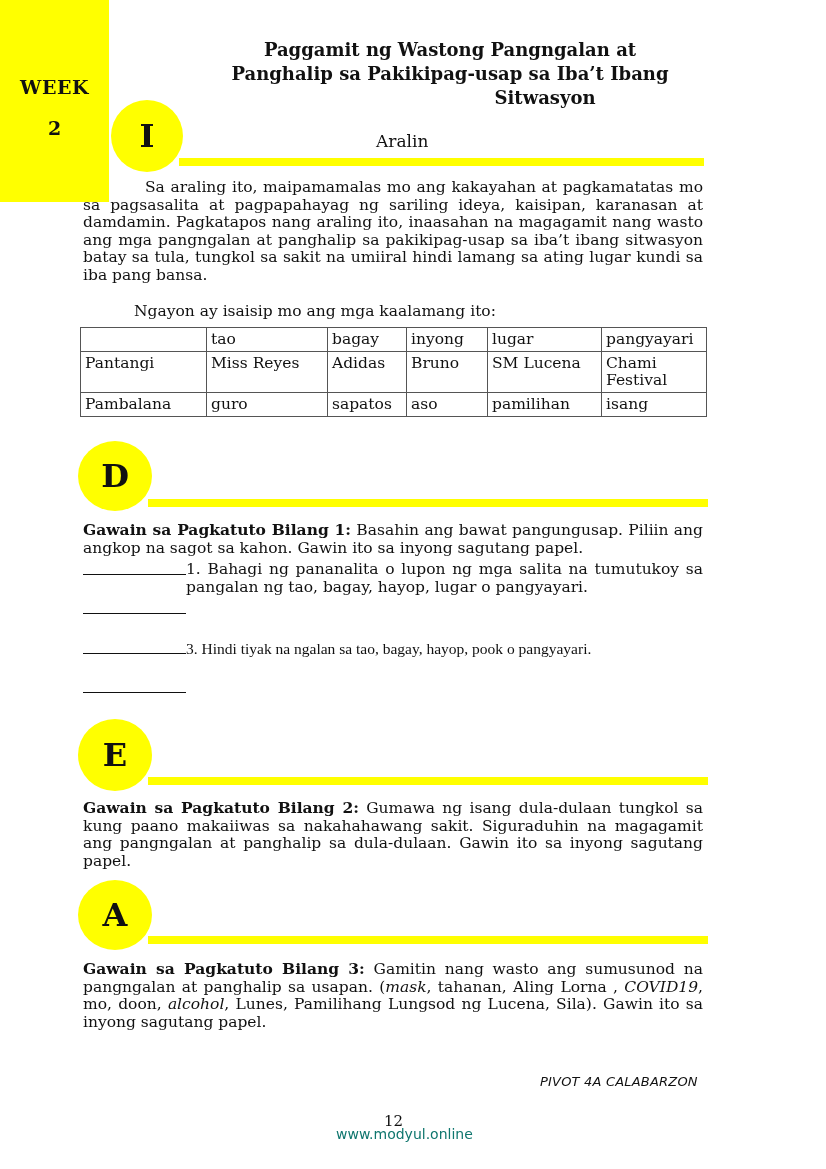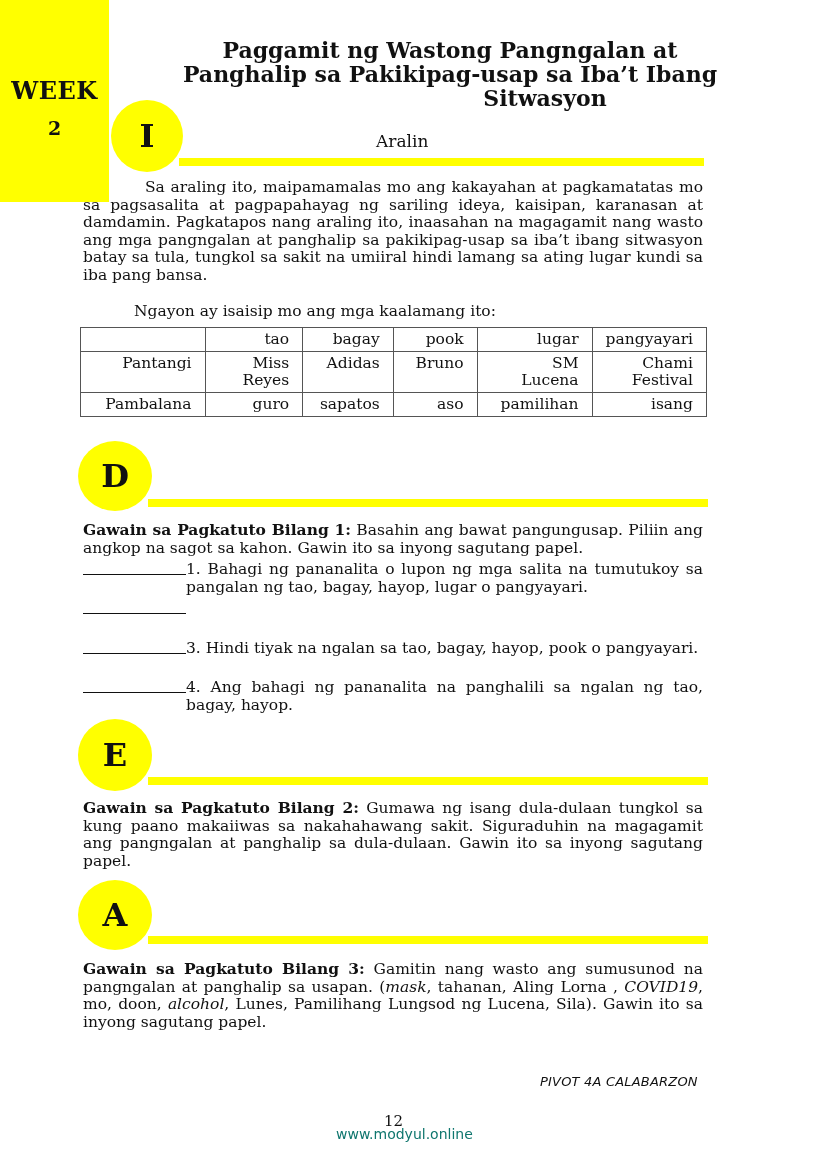--- a/index.html
+++ b/index.html
@@ -1,35 +1,35 @@
 <!DOCTYPE html>
 <html><head>
 <meta charset="utf-8">
 <style>
   html, body { margin: 0; padding: 0; background: #ffffff; }
   body { width: 826px; height: 1169px; position: relative; overflow: hidden;
          font-family: "DejaVu Serif", "Liberation Serif", serif; color: #111; }
   .abs { position: absolute; }
   .week-tab { left: 0; top: 0; width: 109px; height: 202px; background: #ffff00; }
   .week-label { left: 0; top: 76px; width: 109px; text-align: center; font-weight: bold;
-                font-size: 24px; letter-spacing: 0.5px; }
+                font-size: 19px; letter-spacing: 0.5px; }
   .week-num { left: 0; top: 117px; width: 109px; text-align: center; font-weight: bold; font-size: 19px; }
   .title { left: 140px; top: 38px; width: 620px; text-align: center; font-weight: bold;
-           font-size: 22px; line-height: 24px; }
+           font-size: 18px; line-height: 24px; }
   .title .line3 { display: block; padding-left: 190px; }
   .subtitle { left: 376px; top: 131px; font-size: 17px; }
   .circle { width: 72px; height: 72px; border-radius: 50%; background: #ffff00;
             display: flex; align-items: center; justify-content: center;
             font-weight: bold; font-size: 32px; font-family: "DejaVu Serif", serif; }
   .bar { height: 8px; background: #ffff00; }
   .para { font-size: 15.5px; line-height: 17.6px; text-align: justify; }
   .indent { text-indent: 62px; }
   table.grid { border-collapse: collapse; font-size: 15.5px; }
-  table.grid td { border: 1px solid #555; text-align: right; vertical-align: top;
-                  padding: 3px 13px; line-height: 17px; }
+  table.grid td { border: 1px solid #555; text-align: left; vertical-align: top;
+                  padding: 3px 4px; line-height: 17px; }
   .bold { font-weight: bold; }
   .item { font-size: 15.5px; line-height: 17.6px; }
   .item .blank { display: inline-block; width: 103px; border-bottom: 1px solid #111; height: 13px; vertical-align: baseline; }
   .footer-page { left: 384px; top: 1112px; font-size: 15px; text-align: right; }
   .footer-pivot { left: 540px; top: 1074px; font-size: 13px; font-style: italic;
                   font-family: "DejaVu Sans", sans-serif; letter-spacing: 0.2px; }
   .watermark { left: 336px; top: 1126px; font-size: 14px; color: #0f766e;
                font-family: "DejaVu Sans", sans-serif; }
   i { font-style: italic; }
 </style>
@@ -54,21 +54,21 @@
 
 <div class="abs para indent" style="left:83px; top:179px; width:620px;">Sa araling ito, maipamamalas mo ang kakayahan at pagkamatatas mo  sa pagsasalita at pagpapahayag ng sariling ideya, kaisipan, karanasan at damdamin. Pagkatapos nang araling ito, inaasahan na magagamit nang wasto ang mga pangngalan at panghalip sa pakikipag-usap sa iba’t ibang sitwasyon batay sa tula, tungkol sa sakit na umiiral hindi lamang sa ating lugar kundi sa iba pang bansa.</div>
 <div class="abs para" style="left:134px; top:303px;">Ngayon ay isaisip mo ang mga kaalamang ito:</div>
 
 <table class="abs grid" style="left:80px; top:327px; width:627px;">
   <tbody>
       <tr>
     <td style="width:117px"></td>
     <td style="width:112px">tao</td>
     <td style="width:70px">bagay</td>
-    <td style="width:72px">pook</td>
+    <td style="width:72px">inyong</td>
     <td style="width:105px">lugar</td>
     <td>pangyayari</td>
   </tr>
   <tr>
     <td>Pantangi</td>
     <td>Miss Reyes</td>
     <td>Adidas</td>
     <td>Bruno</td>
     <td>SM Lucena</td>
     <td>Chami Festival</td>
@@ -100,27 +100,26 @@
   </div>
 </div>
 <div class="abs item" style="left:83px; top:600px; width:620px;">
   <div style="display:flex;">
     <span class="blank"></span>
   </div>
 </div>
 <div class="abs item" style="left:83px; top:640px; width:620px;">
   <div style="display:flex;">
     <span class="blank"></span>
-    <span style="flex:1; text-align:justify;"><span>3.</span> <span>Hindi tiyak na  ngalan sa tao, bagay, hayop, pook o pangyayari.</span></span>
+    <span style="flex:1; text-align:justify;font-family:Liberation Serif, serif;"><span>3.</span> <span>Hindi tiyak na  ngalan sa tao, bagay, hayop, pook o pangyayari.</span></span>
   </div>
 </div>
 <div class="abs item" style="left:83px; top:679px; width:620px;">
   <div style="display:flex;">
     <span class="blank"></span>
-    <span style="flex:1; text-align:justify;"><span>4.</span> <span>Ang bahagi ng pananalita na panghalili sa ngalan ng tao, bagay, hayop.</span></span>
   </div>
 </div>
 
 <div class="abs circle" style="left:78px; top:719px; width:74px; height:72px;">
   <span>E</span>
 </div>
 <div class="abs bar" style="left:148px; top:777px; width:560px;"></div>
 
 <div class="abs para" style="left:83px; top:799px; width:620px;">
   <span class="bold">Gawain sa Pagkatuto Bilang 2:</span><span> Gumawa ng isang dula-dulaan tungkol sa kung paano makaiiwas sa nakahahawang sakit. Siguraduhin na magagamit ang pangngalan at panghalip sa dula-dulaan. Gawin ito sa inyong sagutang papel.</span>

